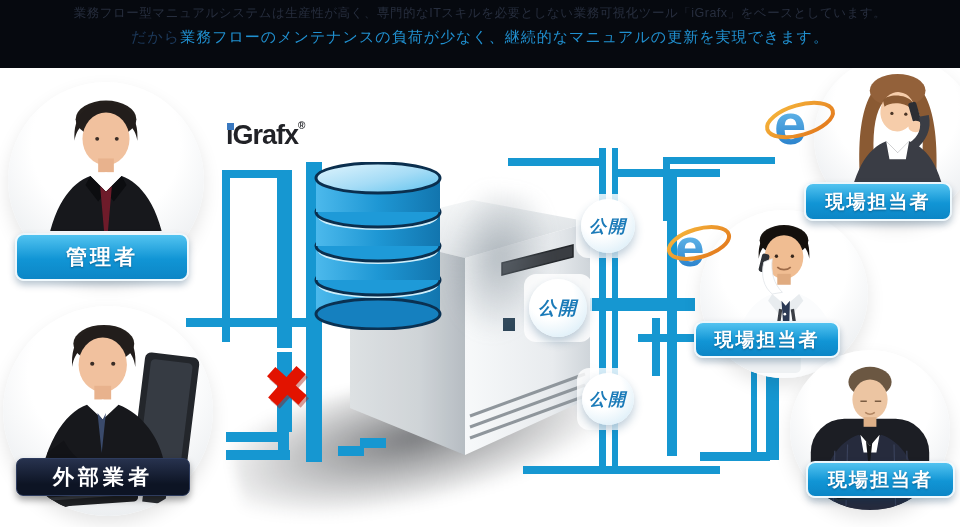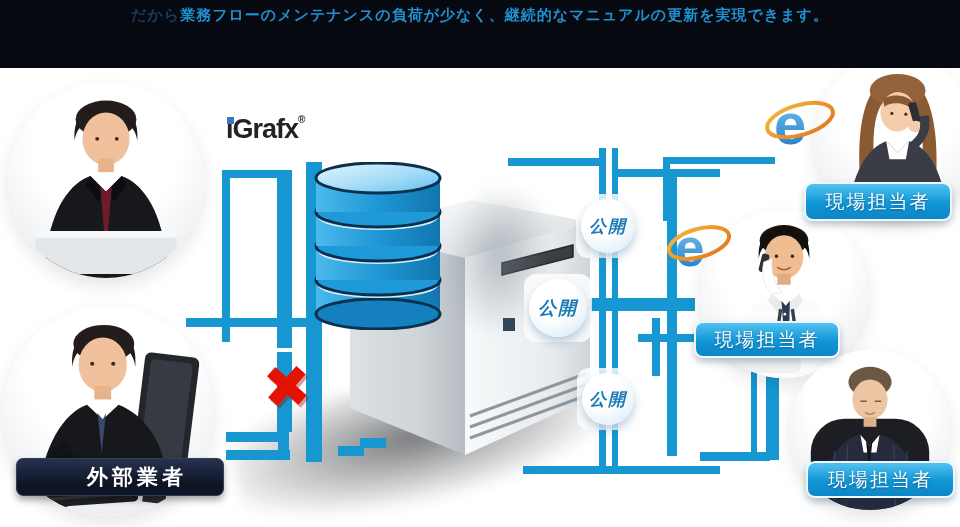--- a/index.html
+++ b/index.html
@@ -3,21 +3,21 @@
 <meta charset="utf-8">
 <style>
   html,body{margin:0;padding:0;background:#fff;}
   #stage{position:relative;width:960px;height:527px;overflow:hidden;background:#ffffff;
          font-family:"Liberation Sans","DejaVu Sans",sans-serif;}
   .abs{position:absolute;}
 
   
   .banner{left:0;top:0;width:960px;height:68px;background:#06090f;z-index:8;text-align:center;}
   .banner .l1{margin-top:5px;font-size:12.5px;color:#272e3e;letter-spacing:.5px;}
-  .banner .l2{margin-top:6px;font-size:15px;font-weight:bold;letter-spacing:1px;}
+  .banner .l2{margin-top:6px;font-size:15px;font-weight:normal;letter-spacing:1px;}
   .banner .l2 .pre{color:#1d3a5c;}
   .banner .l2 .main,.banner .l3{color:#2090d0;}
   .banner .l3{margin-top:7px;font-size:15px;font-weight:bold;letter-spacing:1px;}
 
   
   .line{background:#1697d1;z-index:2;}
 
   
   .shadow{z-index:1;pointer-events:none;}
   .server-shadow{left:233px;top:376px;width:402px;height:128px;
@@ -30,38 +30,38 @@
   
   .photo{border-radius:50%;overflow:hidden;z-index:3;
     background:radial-gradient(circle at 50% 32%,#ffffff 45%,#f0f2f4 72%,#e3e7ea 100%);
     box-shadow:0 8px 18px rgba(0,0,0,.10);}
   .photo svg{width:100%;height:100%;display:block;}
 
   
   .blabel{z-index:7;border-radius:9px;border:2px solid rgba(255,255,255,.92);
     background:linear-gradient(#52c3f0,#1195d5 55%,#0c86c6);
     box-shadow:0 4px 7px rgba(0,50,90,.28);
-    color:#fff;font-weight:normal;display:flex;align-items:center;justify-content:center;
+    color:#fff;font-weight:bold;display:flex;align-items:center;justify-content:center;
     letter-spacing:3px;text-shadow:0 1px 2px rgba(0,40,70,.45);}
   .nlabel{z-index:7;border-radius:7px;border:1px solid #2e3c5e;
     background:linear-gradient(#27324e,#0d1424 70%);
     box-shadow:0 4px 7px rgba(0,0,0,.35);
     color:#fff;font-weight:bold;display:flex;align-items:center;justify-content:center;
-    letter-spacing:4px;padding-left:34px;}
+    letter-spacing:4px;}
 
   
   .badge-wrap{z-index:6;background:rgba(255,255,255,.82);border-radius:12px;
     display:flex;align-items:center;justify-content:center;}
   .badge{border-radius:50%;display:flex;align-items:center;justify-content:center;
     background:radial-gradient(circle at 38% 30%,#ffffff 42%,#eaf5fb 68%,#cde7f5 100%);
     box-shadow:0 5px 10px rgba(40,90,130,.30);
     color:#1a7ab8;font-weight:bold;letter-spacing:2px;font-style:italic;}
 
   
-  .logo{left:226px;top:114px;z-index:6;font-size:27px;font-weight:bold;color:#212227;
+  .logo{left:226px;top:120px;z-index:6;font-size:27px;font-weight:bold;color:#212227;
     letter-spacing:-1px;}
   .logo .idot{position:absolute;left:1px;top:3px;width:7px;height:7px;background:#3a79c0;}
   .logo .reg{font-size:10px;vertical-align:top;}
 
   
   .redx{left:256px;top:356px;width:62px;height:62px;z-index:6;display:flex;align-items:center;
     justify-content:center;font-size:58px;font-weight:bold;color:#e21300;
     text-shadow:2px 3px 0 rgba(158,12,0,.4);transform:rotate(-3deg);}
 
   .ie{z-index:6;}
@@ -152,20 +152,21 @@
       <ellipse cx="66" cy="84" rx="62" ry="15" fill="#1e9ad8" stroke="#0b2f4e" stroke-width="3"></ellipse>
       <rect x="4" y="50" width="124" height="34" fill="url(#db-side)"></rect>
       <ellipse cx="66" cy="55" rx="60" ry="13" fill="#cdeefb"></ellipse>
       <ellipse cx="66" cy="50" rx="62" ry="15" fill="#1e9ad8" stroke="#0b2f4e" stroke-width="3"></ellipse>
       <rect x="4" y="16" width="124" height="34" fill="url(#db-side)"></rect>
       <ellipse cx="66" cy="16" rx="62" ry="15" fill="url(#db-top)" stroke="#0b2f4e" stroke-width="3"></ellipse>
     </g>
   </svg>
 
   <div class="abs banner">
+    <div class="l1">業務フロー型マニュアルシステムは生産性が高く、専門的なITスキルを必要としない業務可視化ツール「iGrafx」をベースとしています。</div>
     <div class="l2"><span class="pre">だから</span><span class="main">業務フローのメンテナンスの負荷が少なく、継続的なマニュアルの更新を実現できます。</span></div>
   </div>
 
   <div class="abs logo">
     <span class="idot"></span><span>iGrafx</span><span class="reg">®</span>
   </div>
 
   <div class="abs photo" style="left:8px;top:82px;width:196px;height:196px">
     <svg viewBox="0 0 200 200">
       <ellipse cx="100" cy="38" rx="31" ry="19" fill="#241f1c"></ellipse>
@@ -176,20 +177,21 @@
       <rect x="92" y="78" width="16" height="14" fill="#e8b28d"></rect>
       <path d="M78,100 L100,92 L122,100 L118,114 L82,114 Z" fill="#ffffff"></path>
       <path d="M36,200 C40,132 62,104 84,96 L100,112 L116,96 C138,104 160,132 164,200 Z" fill="#17181c"></path>
       <path d="M84,96 L100,112 L92,122 L79,105 Z" fill="#0c0d10"></path>
       <path d="M116,96 L100,112 L108,122 L121,105 Z" fill="#0c0d10"></path>
       <path d="M100,112 L94,106 L98,152 L100,160 L102,152 L106,106 Z" fill="#6e1b2a"></path>
       <rect x="28" y="152" width="144" height="44" rx="8" fill="#e3e7ea"></rect>
       <rect x="28" y="152" width="144" height="7" rx="3" fill="#f5f7f9"></rect>
     </svg>
   </div>
+  <div class="abs blabel" style="left:15px;top:233px;width:170px;height:44px;font-size:21px">管理者</div>
 
   <div class="abs photo" style="left:3px;top:306px;width:210px;height:210px">
     <svg viewBox="0 0 200 200">
       <g transform="rotate(7 152 110)">
         <rect x="128" y="46" width="52" height="124" rx="6" fill="#23262b"></rect>
         <rect x="134" y="52" width="40" height="108" rx="4" fill="#363b43"></rect>
         <rect x="142" y="170" width="22" height="18" fill="#2a2d32"></rect>
       </g>
       <ellipse cx="96" cy="36" rx="29" ry="18" fill="#241f1c"></ellipse>
       <path d="M66,58 C64,32 78,20 96,20 C116,20 128,32 126,58 C124,42 114,36 96,36 C78,36 68,42 66,58 Z" fill="#221d1b"></path>

